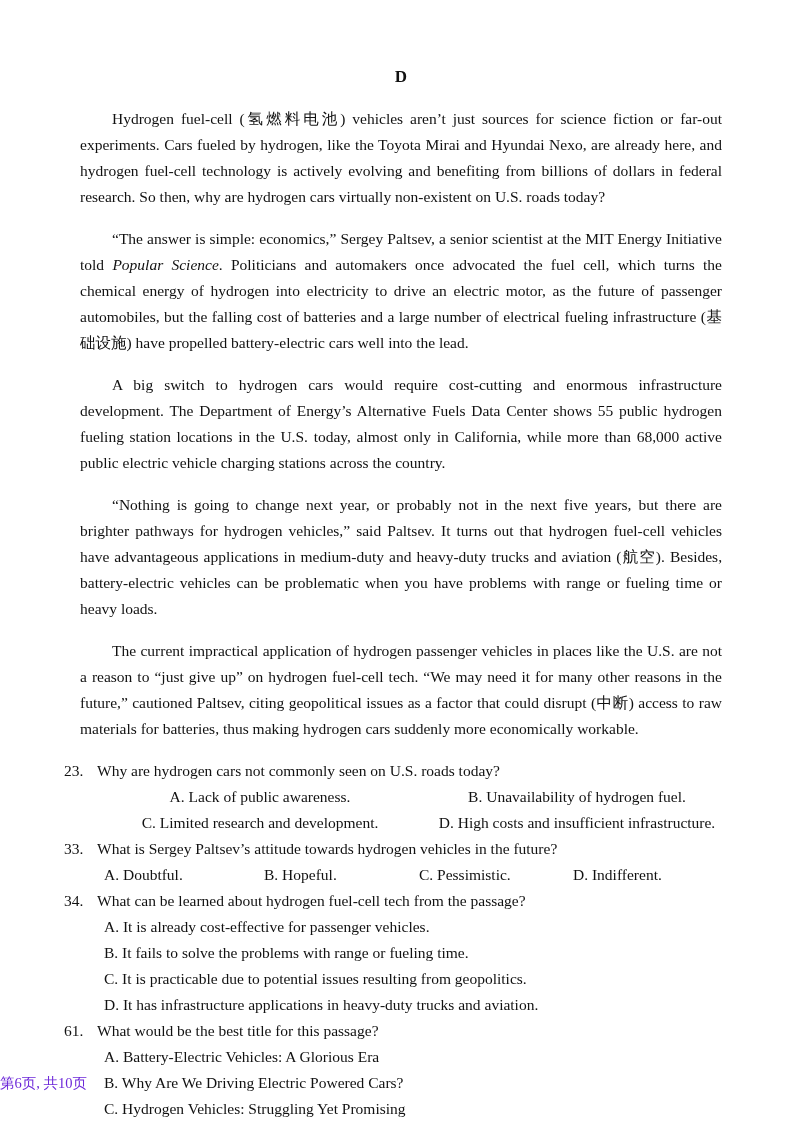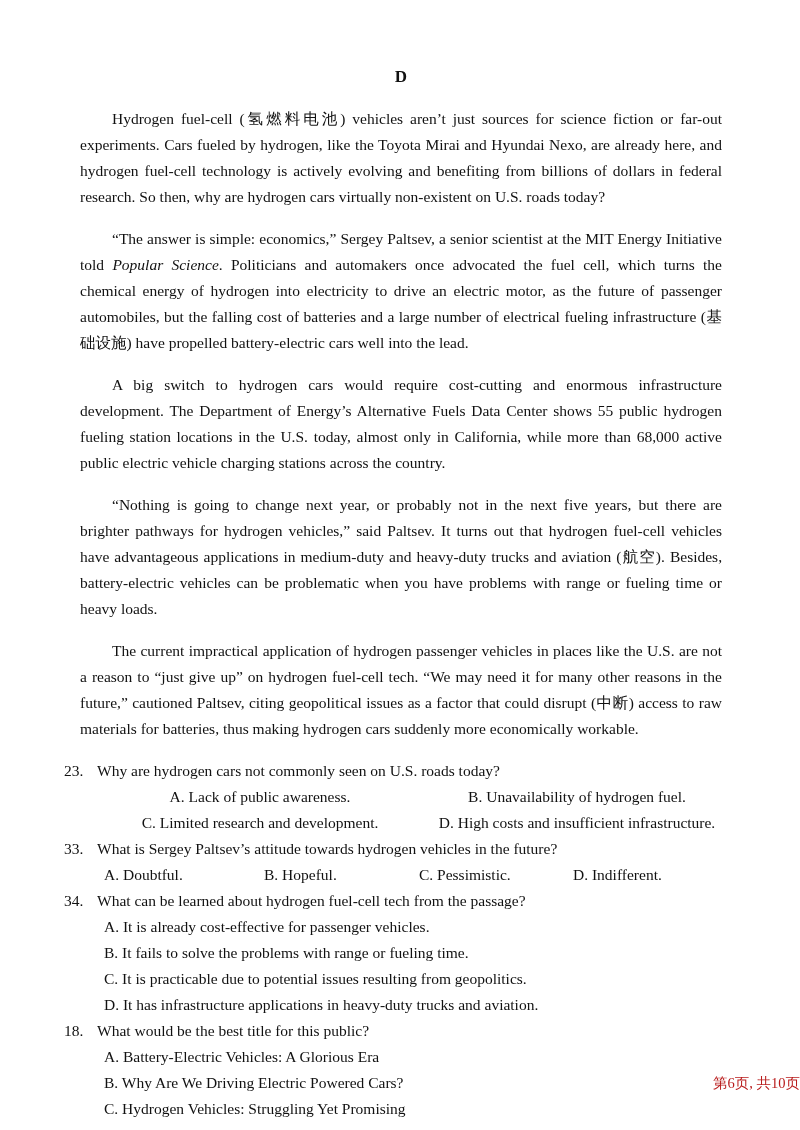--- a/index.html
+++ b/index.html
@@ -63,23 +63,23 @@
     display: block;
   }
   .option {
     white-space: nowrap;
   }
   .footer {
     position: absolute;
     left: 0;
     top: 1070px;
     width: 100%;
-    text-align: right;
+    text-align: left;
     font-size: 14.5px;
-    color: #b91c1c;
+    color: #6d28d9;
   }
 </style>
 </head>
 <body>
 
 <div class="page">
 
   <div class="section-title">D</div>
 
   <p class="para">Hydrogen fuel-cell (氢燃料电池) vehicles aren’t just sources for science fiction or far-out experiments. Cars fueled by hydrogen, like the Toyota Mirai and Hyundai Nexo, are already here, and hydrogen fuel-cell technology is actively evolving and benefiting from billions of dollars in federal research. So then, why are hydrogen cars virtually non-existent on U.S. roads today?</p>
@@ -126,22 +126,22 @@
     <div class="options list">
       <span class="option">A. It is already cost-effective for passenger vehicles.</span>
       <span class="option">B. It fails to solve the problems with range or fueling time.</span>
       <span class="option">C. It is practicable due to potential issues resulting from geopolitics.</span>
       <span class="option">D. It has infrastructure applications in heavy-duty trucks and aviation.</span>
     </div>
   </div>
 
   <div class="question">
     <div class="q-line">
-      <span class="q-num">18.</span>
-      <span class="q-text">What would be the best title for this public?</span>
+      <span class="q-num">61.</span>
+      <span class="q-text">What would be the best title for this passage?</span>
     </div>
     <div class="options list">
       <span class="option">A. Battery-Electric Vehicles: A Glorious Era</span>
       <span class="option">B. Why Are We Driving Electric Powered Cars?</span>
       <span class="option">C. Hydrogen Vehicles: Struggling Yet Promising</span>
       <span class="option">D. How to Build a Public Hydrogen Fueling Station?</span>
     </div>
   </div>
 
   <div class="footer">第6页, 共10页</div>

